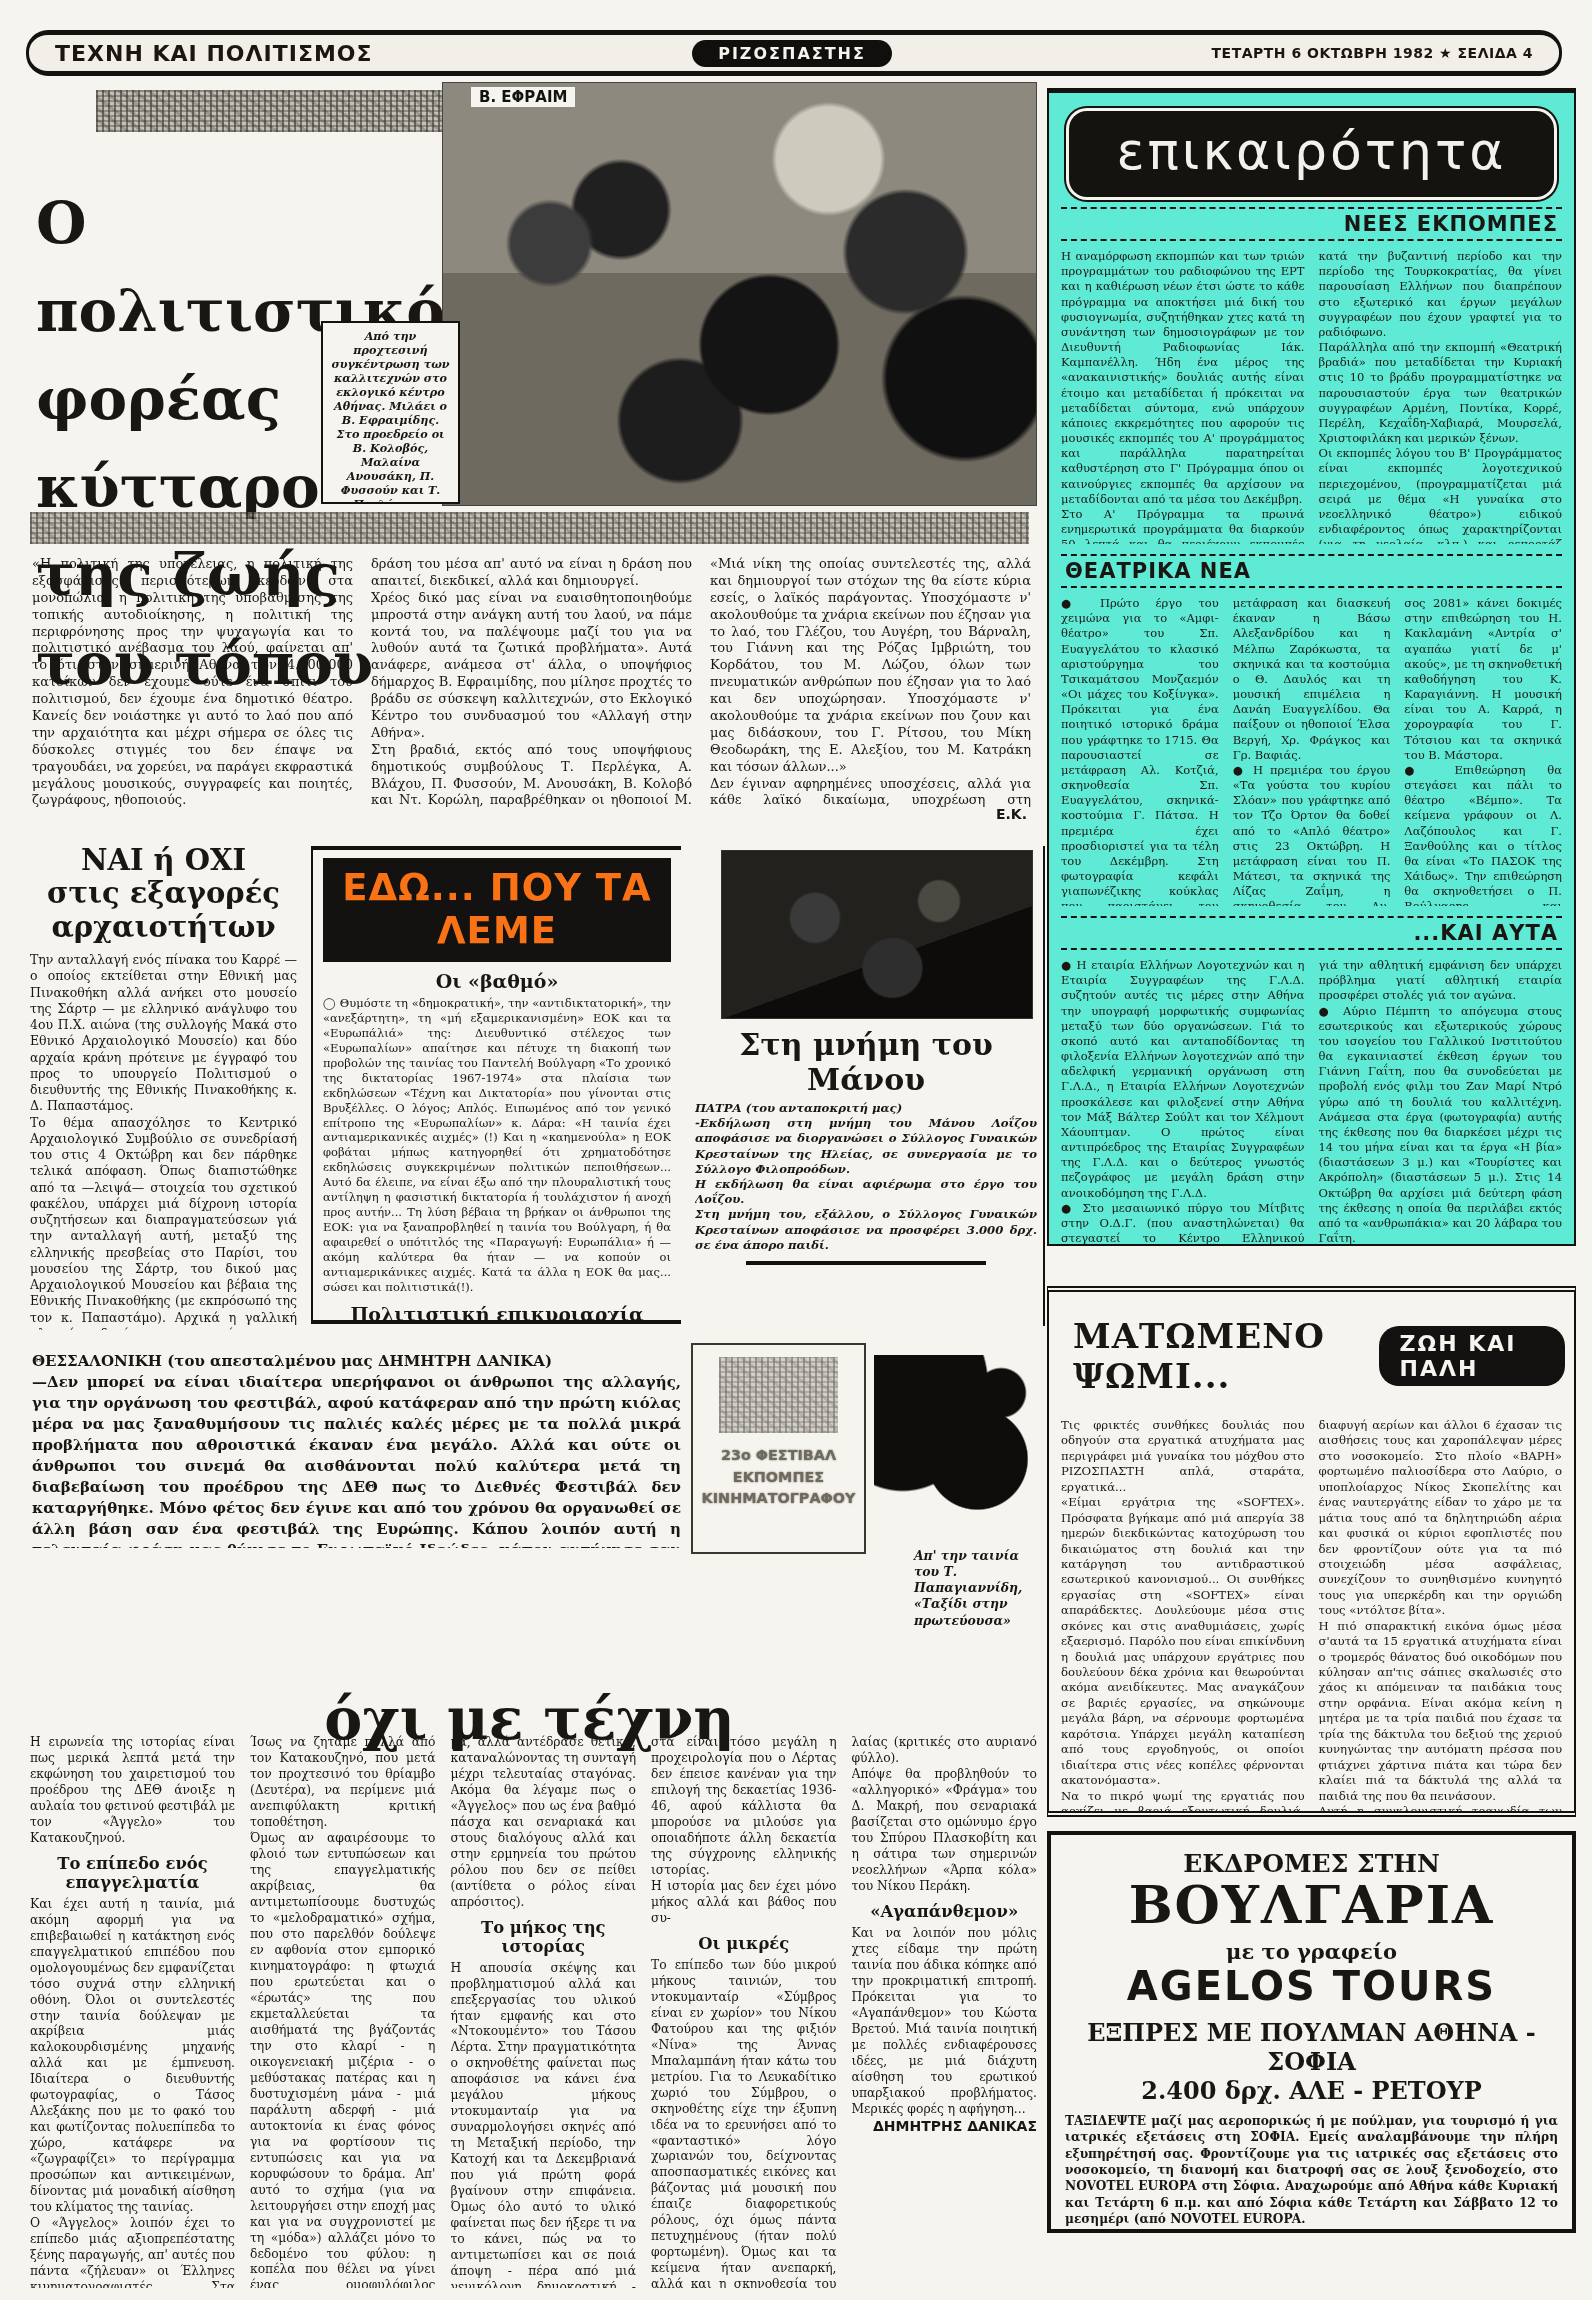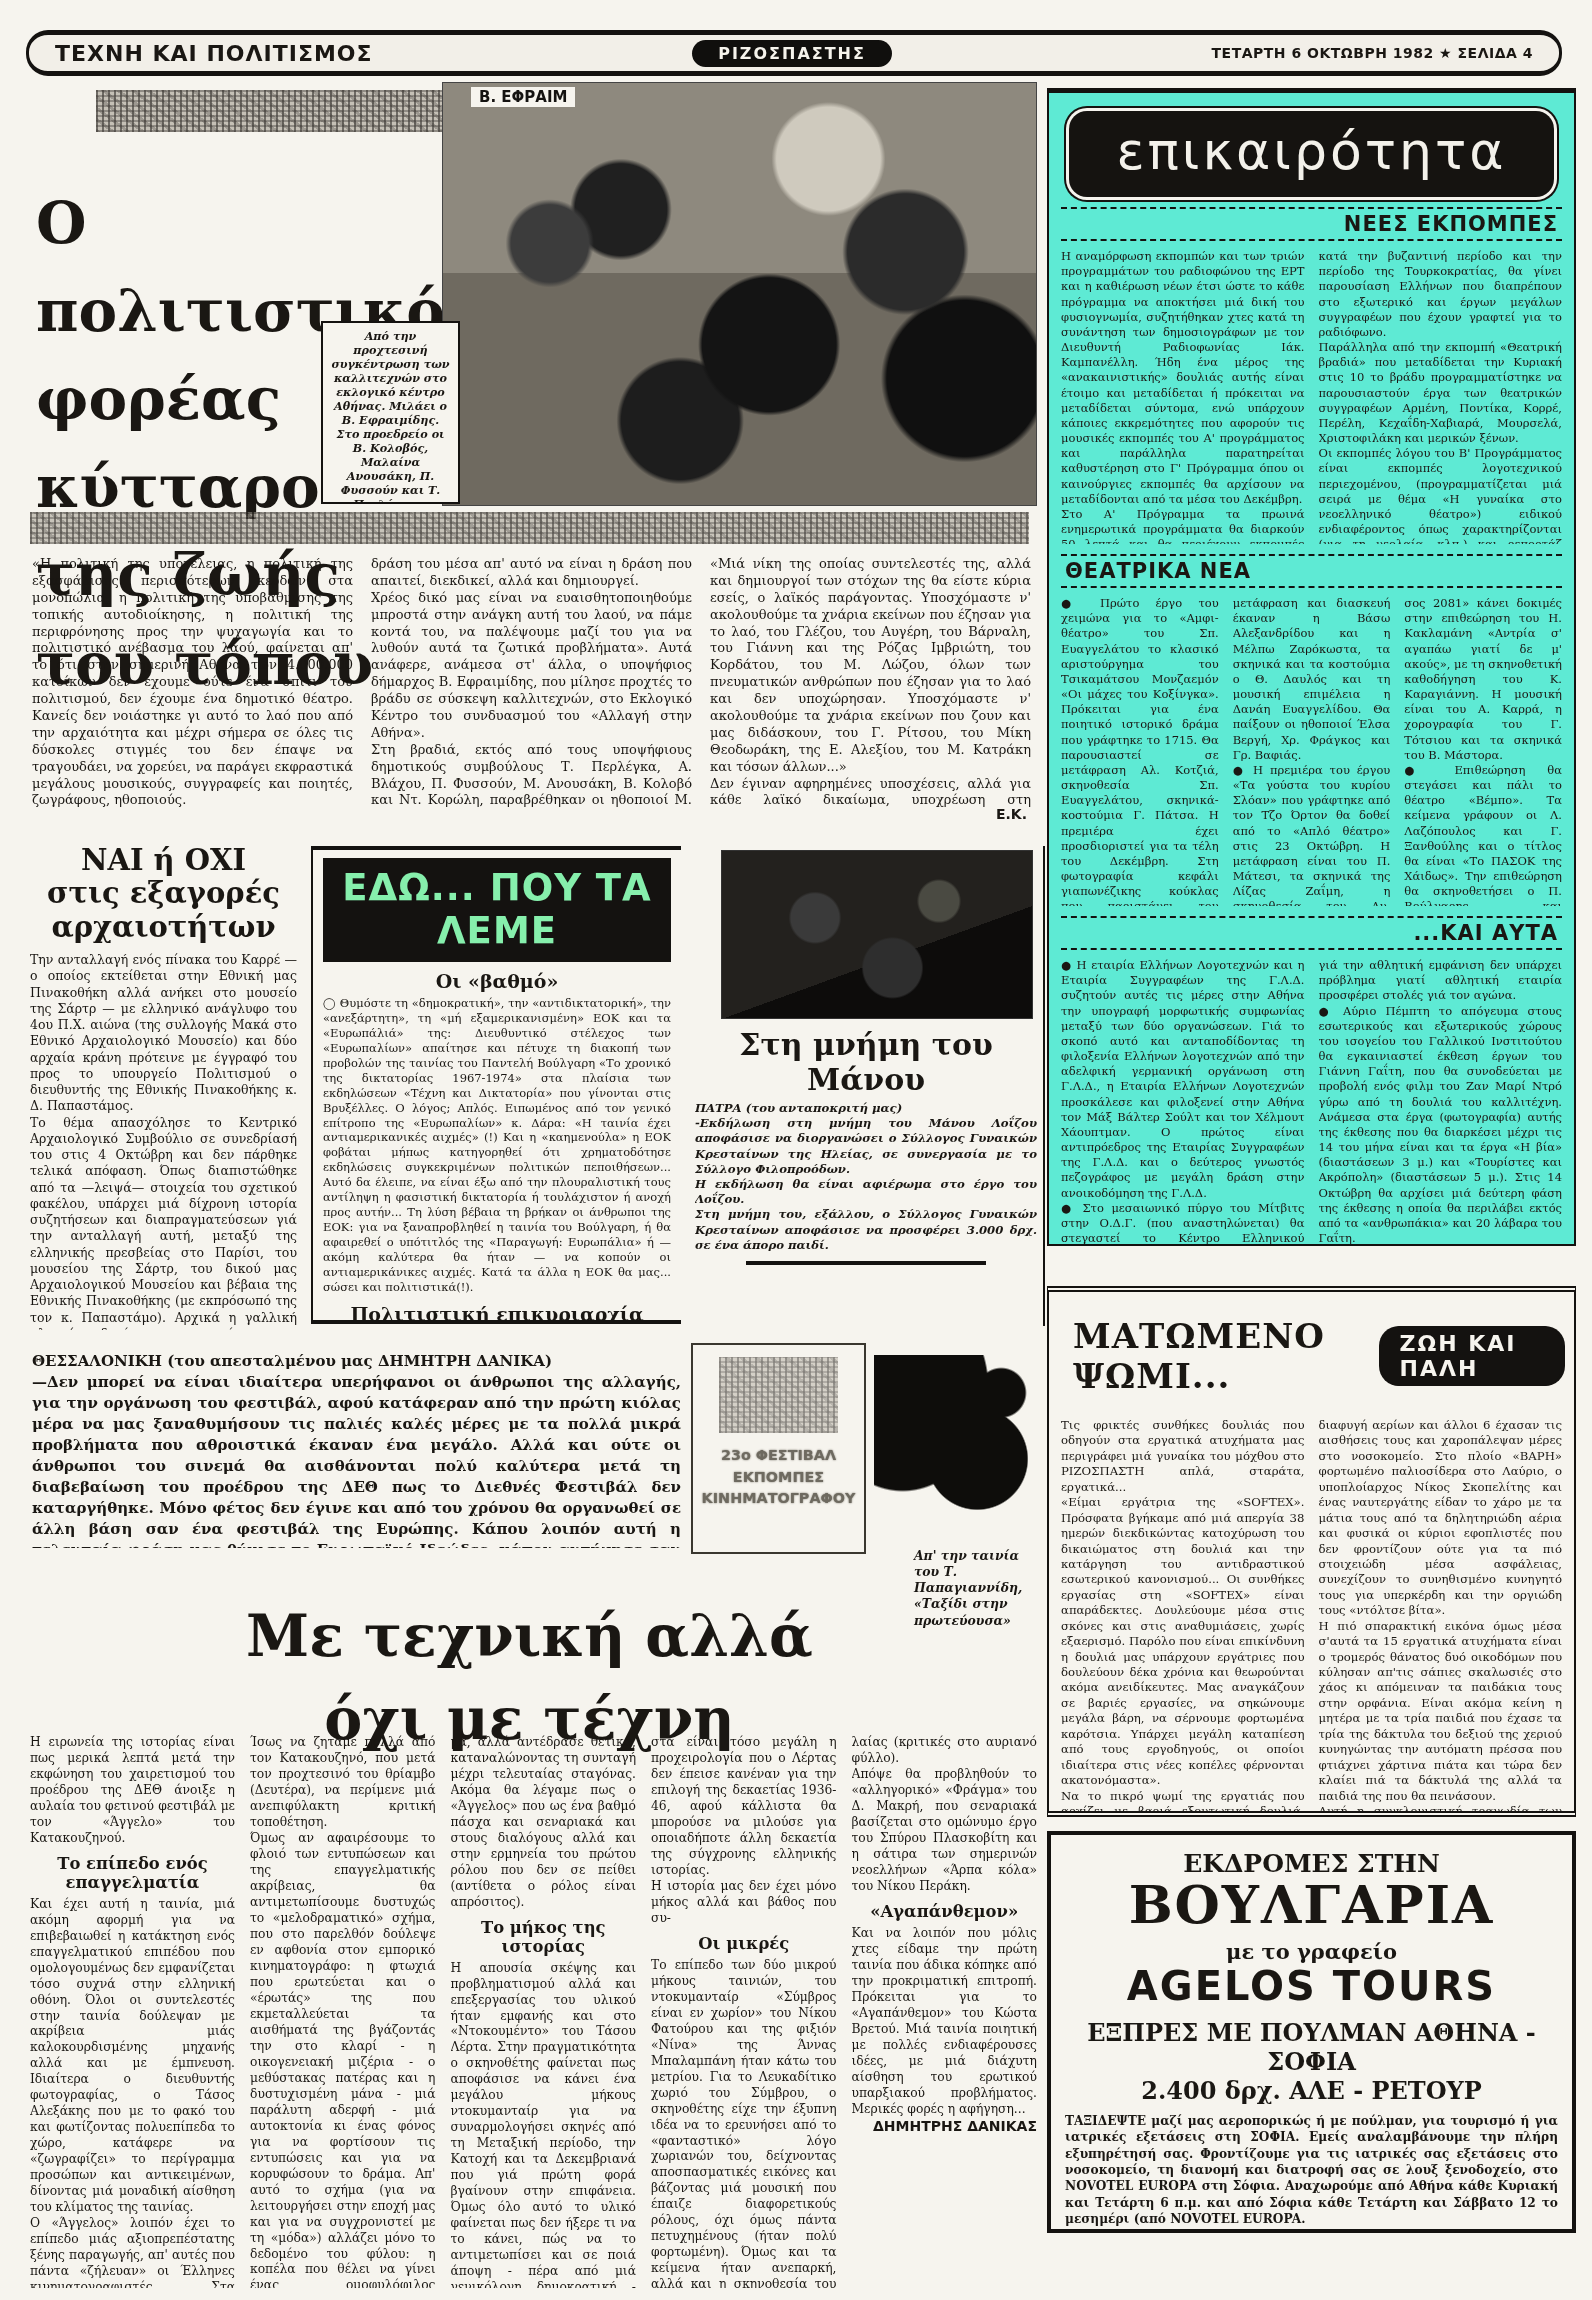--- a/index.html
+++ b/index.html
@@ -43,21 +43,21 @@
   .lead .strip2{position:absolute;left:0;top:430px;width:999px;height:32px;opacity:.75;}
   .lead .cols{position:absolute;left:2px;top:474px;width:999px;height:251px;display:flex;gap:18px;}
   .lead .cols .c{flex:1;}
   .lead .sig{position:absolute;right:10px;top:724px;}
   
   .row2{position:absolute;left:30px;top:844px;width:1007px;height:486px;}
   .antiq{position:absolute;left:0;top:0;width:267px;height:486px;overflow:hidden;}
   .antiq h3{margin:0 0 8px;font-size:29px;line-height:1.15;text-align:center;font-weight:bold;}
   .antiq .bodytext{font-size:12.5px;}
   .edo{position:absolute;left:281px;top:2px;width:370px;height:478px;border-top:4px solid #141210;border-bottom:4px solid #141210;border-left:2px solid #141210;padding:8px 10px;box-sizing:border-box;overflow:hidden;}
-  .edo .banner{background:#141210;color:#86efac;font-family:"DejaVu Sans",sans-serif;font-weight:bold;
+  .edo .banner{background:#141210;color:#f97316;font-family:"DejaVu Sans",sans-serif;font-weight:bold;
      font-size:37px;text-align:center;letter-spacing:1px;padding:8px 0 10px;}
   .edo .subhead{font-size:19px;}
   .edo .bodytext{font-size:11.5px;}
   .media-col{position:absolute;left:665px;top:2px;width:342px;height:480px;border-right:2px solid #141210;padding-right:6px;overflow:hidden;}
   .media-col .photo2{margin:4px 0 8px 26px;width:310px;height:167px;border:1px solid #333;
      background:
       radial-gradient(circle at 30% 40%,#3a3a3a 0 10%,transparent 11%),
       radial-gradient(circle at 70% 30%,#4a4a42 0 8%,transparent 9%),
       radial-gradient(circle at 55% 70%,#2e2e2e 0 14%,transparent 15%),
       linear-gradient(160deg,#23211e 0 60%,#0d0c0b 60% 100%);}
@@ -195,21 +195,21 @@
         <span>23ο ΦΕΣΤΙΒΑΛ</span><br>
         <span>ΕΚΠΟΜΠΕΣ</span><br>
         <span>ΚΙΝΗΜΑΤΟΓΡΑΦΟΥ</span>
       </div>
     </div>
     <div class="photo3">
       <div class="blob"></div>
       <div class="photo-cap">Απ' την ταινία του Τ. Παπαγιαννίδη, «Ταξίδι στην πρωτεύουσα»</div>
     </div>
     <h2 class="headline">
-      <span>Με τεχνική αλλά</span><br>
+      <br>
       <span>όχι με τέχνη</span>
     </h2>
     <div class="cols">
       <div class="c">
         <div class="bodytext">Η ειρωνεία της ιστορίας είναι πως μερικά λεπτά μετά την εκφώνηση του χαιρετισμού του προέδρου της ΔΕΘ άνοιξε η αυλαία του φετινού φεστιβάλ με τον «Άγγελο» του Κατακουζηνού.</div>
         <div class="subhead">Το επίπεδο ενός επαγγελματία</div>
         <div class="bodytext">Και έχει αυτή η ταινία, μιά ακόμη αφορμή για να επιβεβαιωθεί η κατάκτηση ενός επαγγελματικού επιπέδου που ομολογουμένως δεν εμφανίζεται τόσο συχνά στην ελληνική οθόνη. Όλοι οι συντελεστές στην ταινία δούλεψαν με ακρίβεια μιάς καλοκουρδισμένης μηχανής αλλά και με έμπνευση. Ιδιαίτερα ο διευθυντής φωτογραφίας, ο Τάσος Αλεξάκης που με το φακό του και φωτίζοντας πολυεπίπεδα το χώρο, κατάφερε να «ζωγραφίζει» το περίγραμμα προσώπων και αντικειμένων, δίνοντας μιά μοναδική αίσθηση του κλίματος της ταινίας.
 Ο «Άγγελος» λοιπόν έχει το επίπεδο μιάς αξιοπρεπέστατης ξένης παραγωγής, απ' αυτές που πάντα «ζήλευαν» οι Έλληνες κινηματογραφιστές. Στα τεχνικά υποστηρίγματα πρέπει να αναφέρουμε και τον μοντέρ Καρύδη-Φουκς, αλλά</div>
       </div>
       <div class="c">

